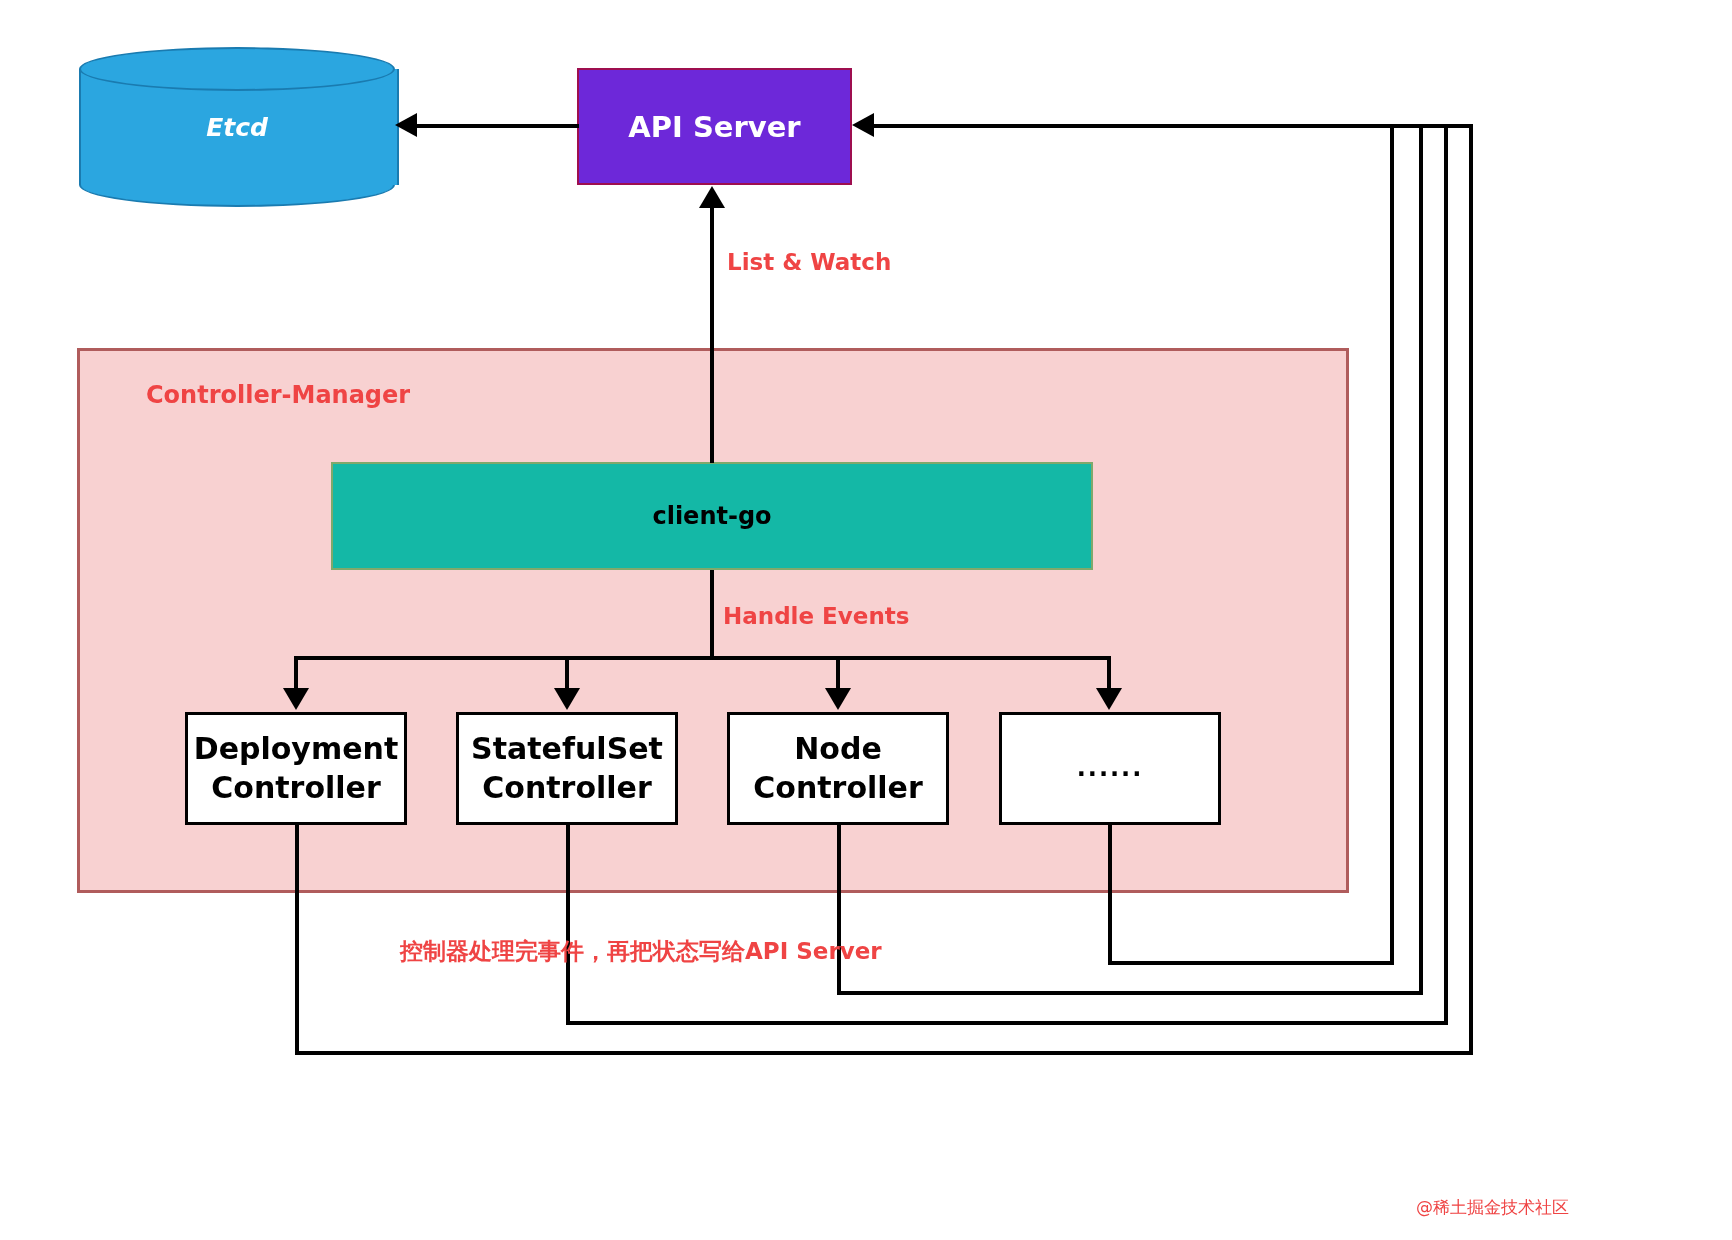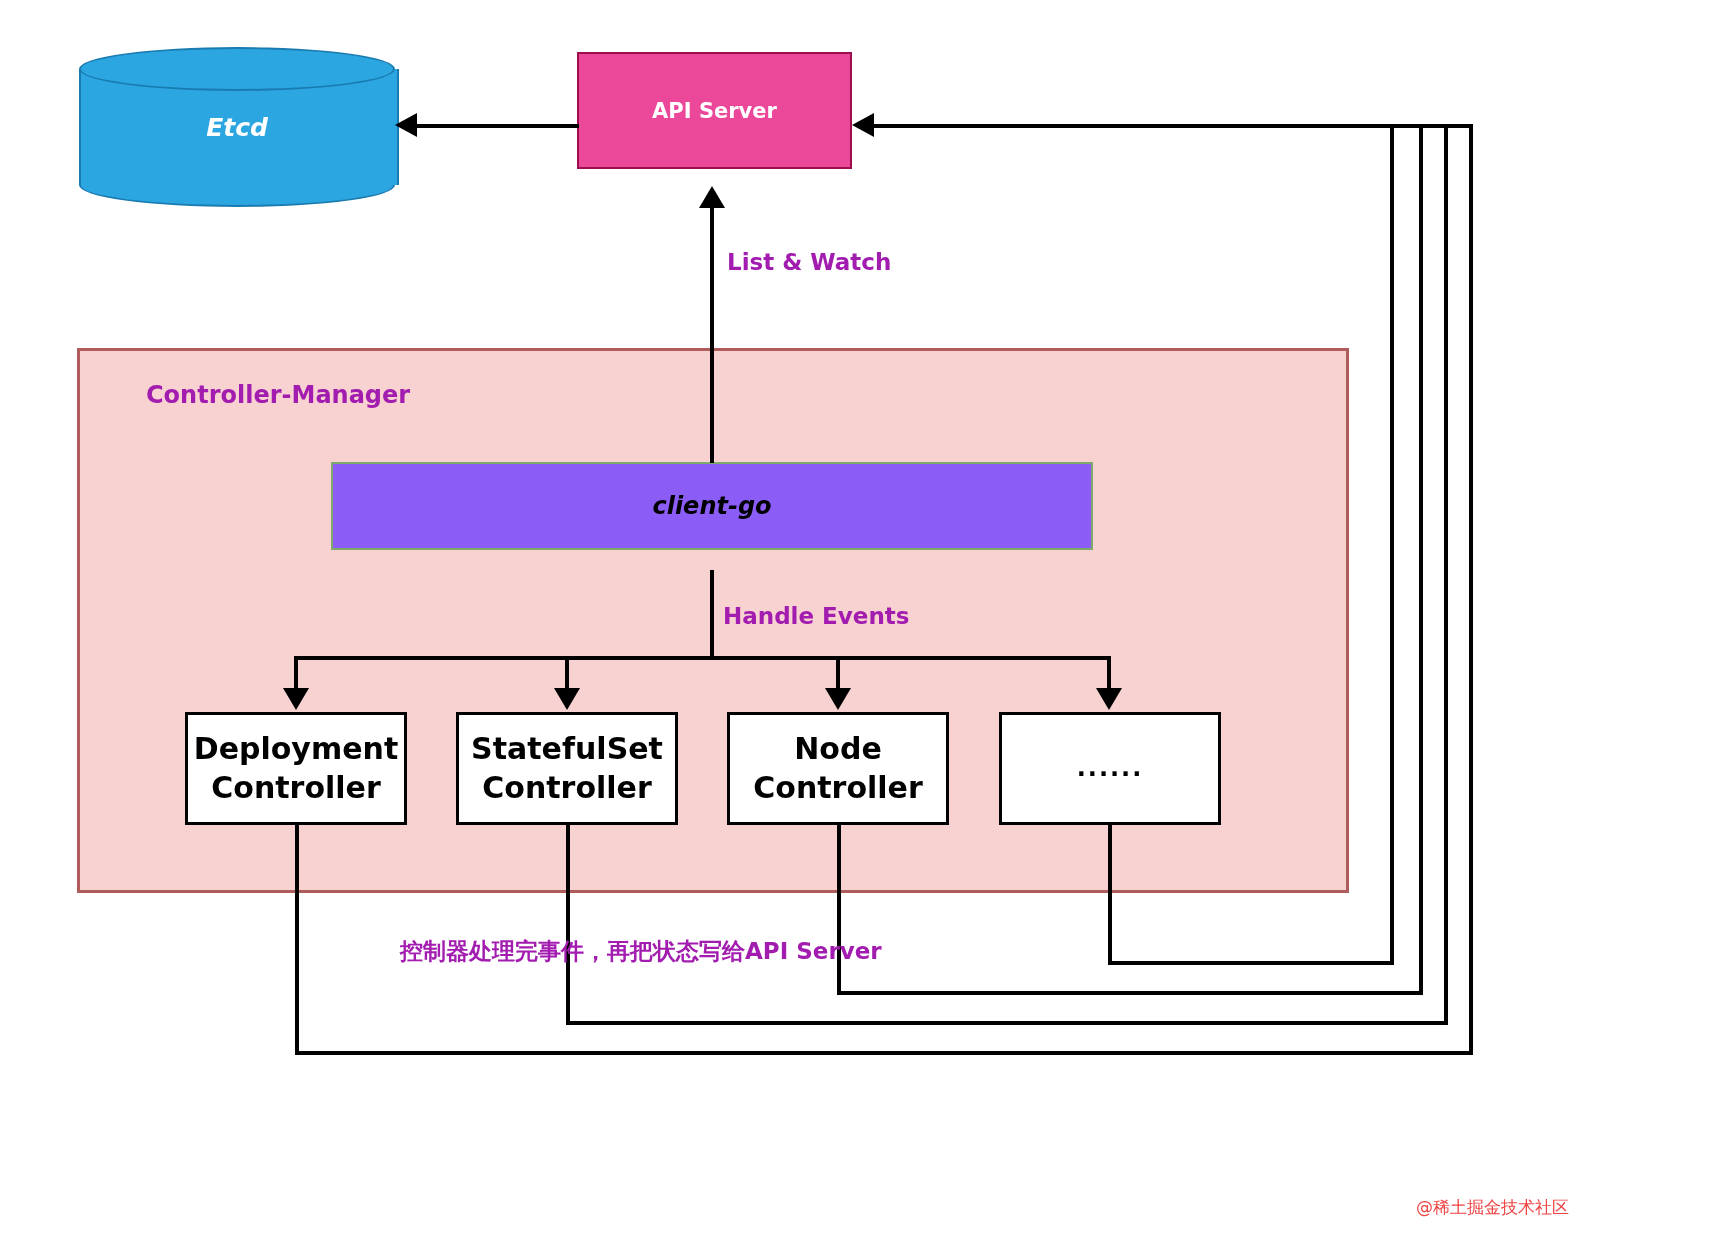--- a/index.html
+++ b/index.html
@@ -1,49 +1,49 @@
 <!DOCTYPE html>
 <html><head>
 <meta charset="utf-8">
 <style>
   html,body{margin:0;padding:0;background:#ffffff;}
   body{font-family:"DejaVu Sans","Liberation Sans",sans-serif;}
   #stage{position:relative;width:1732px;height:1240px;background:#ffffff;overflow:hidden;}
 
-  .lbl{position:absolute;font-weight:bold;color:#a21caf;white-space:nowrap;}
+  .lbl{position:absolute;font-weight:bold;color:#ef4444;white-space:nowrap;}
 
   
   #etcd{position:absolute;left:79px;top:47px;width:320px;height:160px;font-style:italic;}
   #etcd .body{position:absolute;left:0;top:22px;width:316px;height:116px;
     background:#2BA6E0;border-left:2px solid #1A7BB0;border-right:2px solid #1A7BB0;}
   #etcd .top{position:absolute;left:0;top:0;width:316px;height:44px;border-radius:50%;
     background:#2BA6E0;border:2px solid #1A7BB0;box-sizing:border-box;}
   #etcd .bottom{position:absolute;left:0;top:116px;width:316px;height:44px;border-radius:50%;
     background:#2BA6E0;border:2px solid #1A7BB0;box-sizing:border-box;}
   #etcd .cap{position:absolute;left:2px;top:24px;width:312px;height:110px;background:#2BA6E0;}
   #etcd .txt{position:absolute;left:0;top:0;width:316px;height:160px;
     display:flex;align-items:center;justify-content:center;color:#ffffff;
     font-size:25px;font-weight:bold;z-index:5;}
 
   
-  #apisrv{position:absolute;left:577px;top:52px;width:275px;height:117px;
-    background:#ec4899;border:2px solid #9E0E4F;box-sizing:border-box;
+  #apisrv{position:absolute;left:577px;top:68px;width:275px;height:117px;
+    background:#6d28d9;border:2px solid #9E0E4F;box-sizing:border-box;
     display:flex;align-items:center;justify-content:center;
-    color:#ffffff;font-size:21px;font-weight:bold;}
+    color:#ffffff;font-size:29px;font-weight:bold;}
 
   
   #cmgr{position:absolute;left:77px;top:348px;width:1272px;height:545px;
     background:#F8D1D1;border:3px solid #B05C5C;box-sizing:border-box;}
   #cmgr-title{left:146px;top:381px;font-size:24px;text-align:center;}
 
   
-  #clientgo{position:absolute;left:331px;top:462px;width:762px;height:88px;
-    background:#8b5cf6;border:2px solid #7FA96B;box-sizing:border-box;
+  #clientgo{position:absolute;left:331px;top:462px;width:762px;height:108px;
+    background:#14b8a6;border:2px solid #7FA96B;box-sizing:border-box;
     display:flex;align-items:center;justify-content:center;
-    color:#000000;font-size:24px;font-weight:bold;font-style:italic;}
+    color:#000000;font-size:24px;font-weight:bold;}
 
   
   .ctrl{position:absolute;top:712px;width:222px;height:113px;background:#ffffff;
     border:3px solid #000000;box-sizing:border-box;
     display:flex;align-items:center;justify-content:center;text-align:center;
     color:#000000;font-size:30px;font-weight:bold;line-height:1.28;}
   #ctrl0{left:185px;}
   #ctrl1{left:456px;text-align:center;}
   #ctrl2{left:727px;}
   #ctrl3{left:999px;font-size:24px;letter-spacing:2px;}

